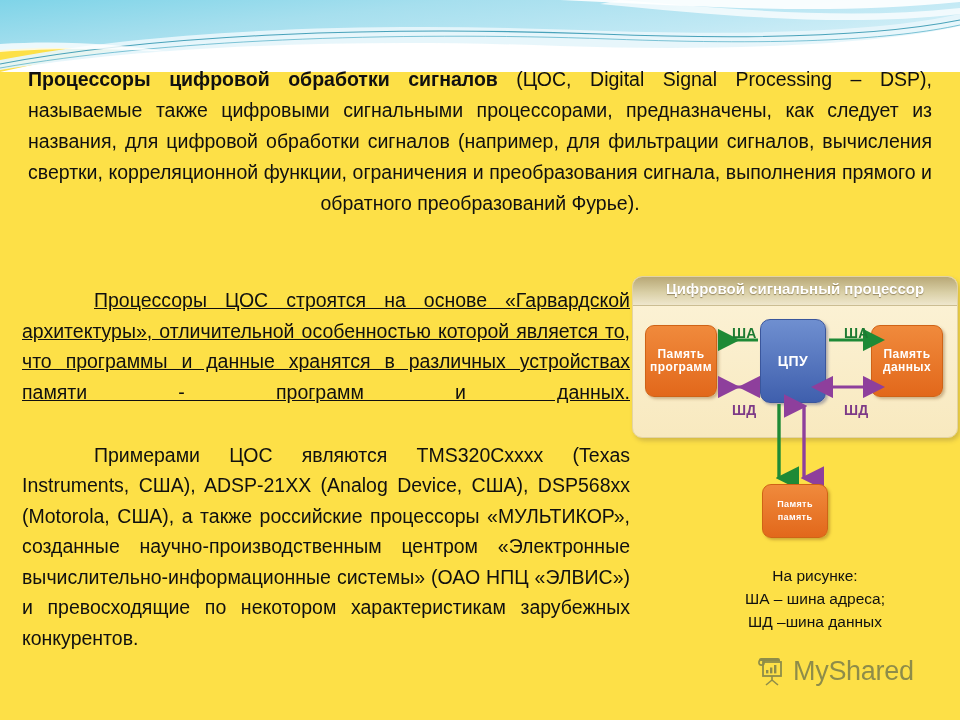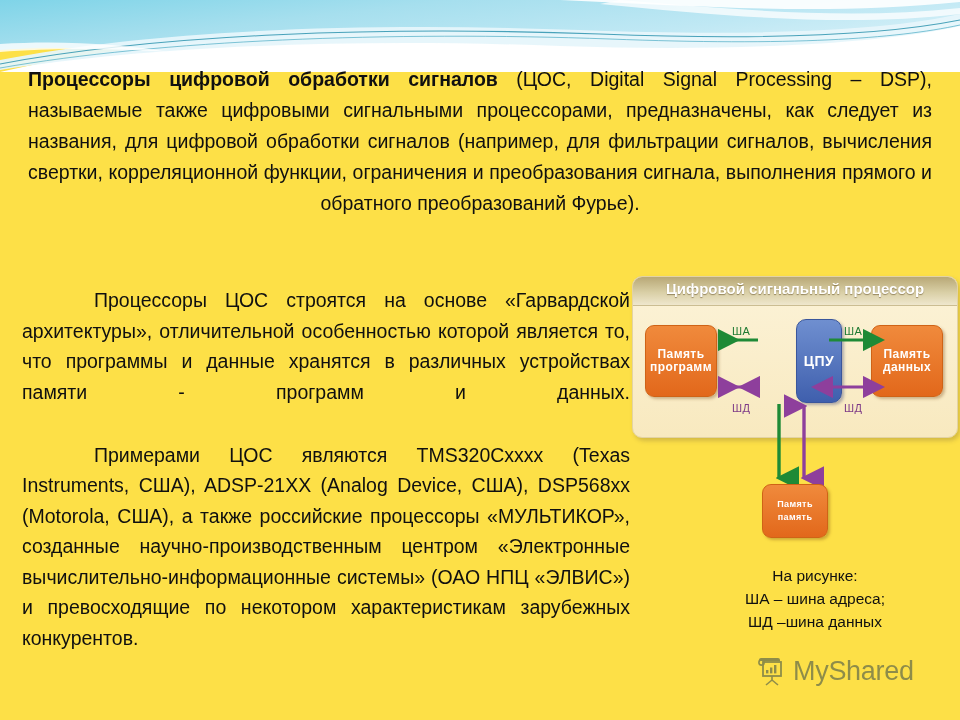--- a/index.html
+++ b/index.html
@@ -59,21 +59,21 @@
     width: 608px;
     font-size: 19.5px;
     line-height: 30.5px;
     color: #101010;
   }
   #body-column p {
     margin: 0 0 0 0;
     text-align: justify;
     text-justify: inter-word;
   }
-  #body-column p.p-arch { text-indent: 72px; }
+  #body-column p.p-arch { text-indent: 72px; text-decoration: underline; }
   #body-column p.p-examples { text-indent: 72px; margin-top: 2px; }
 
   
   #body-column p::after {
     content: "";
     display: inline-block;
     width: 100%;
   }
 
   
@@ -139,35 +139,34 @@
     letter-spacing: 0.4px;
     padding: 2px;
   }
   #mem-prog { left: 12px; top: 48px; }
   #mem-data { left: 238px; top: 48px; }
 
   #cpu-box {
     position: absolute;
     left: 127px;
     top: 42px;
-    width: 46px;
+    width: 66px;
     height: 84px;
     border-radius: 10px;
     background: linear-gradient(#6f8fd0, #3f5fad);
     border: 1px solid #3a569c;
     box-shadow: 2px 2px 3px rgba(40,50,110,0.35);
     box-sizing: border-box;
     color: #ffffff;
     font-size: 14px;
     font-weight: bold;
     display: flex;
     align-items: center;
     justify-content: center;
     letter-spacing: 0.5px;
-    margin-left: 36px;
   }
 
   #ext-mem {
     position: absolute;
     left: 134px;
     top: 208px;
     width: 66px;
     height: 54px;
     border-radius: 9px;
     background: linear-gradient(#f08a3c, #e2681b);
@@ -188,22 +187,22 @@
   #arrows-svg {
     position: absolute;
     left: 0; top: 0;
     width: 332px;
     height: 262px;
     pointer-events: none;
   }
 
   .bus-label {
     position: absolute;
-    font-size: 11px;
-    font-weight: normal;
+    font-size: 14px;
+    font-weight: bold;
     letter-spacing: 0.3px;
   }
   .bus-label.addr { color: #1e7a32; }
   .bus-label.data { color: #7d3a87; margin-top: 30px; }
 
   #lbl-sha-left  { left: 99px;  top: 48px; }
   #lbl-sha-right { left: 211px; top: 48px; }
   #lbl-shd-left  { left: 99px;  top: 95px; }
   #lbl-shd-right { left: 211px; top: 95px; }
 

